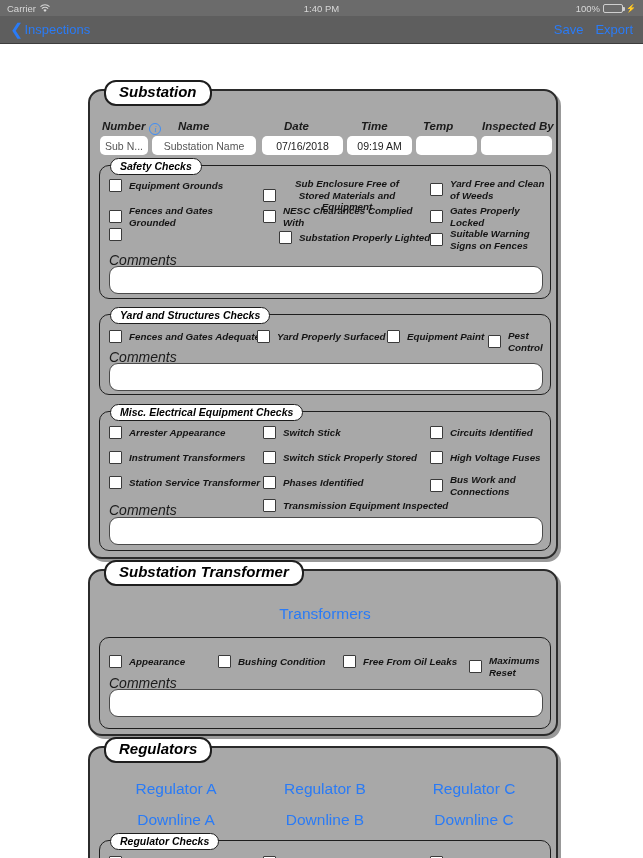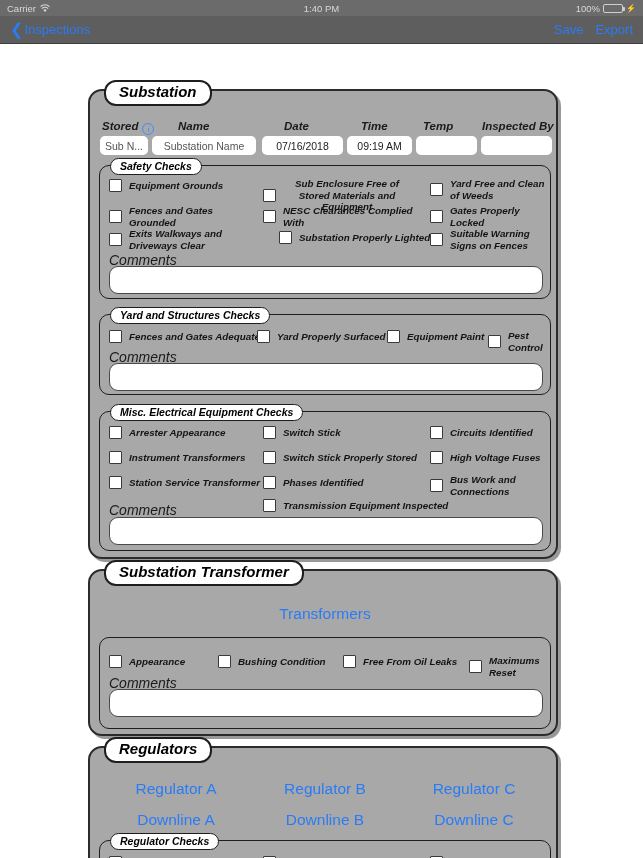--- a/index.html
+++ b/index.html
@@ -207,21 +207,21 @@
     <span>Export</span>
   </div>
 </div>
 
 <div class="content">
 
   <div class="group" style="left:88px; top:45px; width:470px; height:470px;">
     <div class="group-title">Substation</div>
 
     <div class="field-label" style="left:12px; top:29px;">
-      <span>Stored</span><span class="info-icon">i</span>
+      <span>Number</span><span class="info-icon">i</span>
     </div>
     <div class="field-label" style="left:88px; top:29px;">Name</div>
     <div class="field-label" style="left:194px; top:29px;">Date</div>
     <div class="field-label" style="left:271px; top:29px;">Time</div>
     <div class="field-label" style="left:333px; top:29px;">Temp</div>
     <div class="field-label" style="left:392px; top:29px;">Inspected By</div>
 
     <div class="textfield placeholder" style="left:10px; top:45px; width:48px;">Sub N...</div>
     <div class="textfield placeholder" style="left:62px; top:45px; width:104px;">Substation Name</div>
     <div class="textfield" style="left:172px; top:45px; width:81px;">07/16/2018</div>
@@ -235,21 +235,20 @@
       <div class="cb-row" style="left:9px; top:13px; width:150px;">
         <span class="cb"></span>
         <span class="cb-label">Equipment Grounds</span>
       </div>
       <div class="cb-row" style="left:9px; top:39px; width:150px;">
         <span class="cb"></span>
         <span class="cb-label">Fences and Gates Grounded</span>
       </div>
       <div class="cb-row" style="left:9px; top:62px; width:150px;">
         <span class="cb"></span>
-        <span class="cb-label" style="width:105px;">Exits Walkways and Driveways Clear</span>
       </div>
 
       <div class="cb-row" style="left:163px; top:12px; width:160px;text-align:center;">
         <span class="cb"></span>
         <span class="cb-label" style="width:128px;">Sub Enclosure Free of Stored Materials and Equipment</span>
       </div>
       <div class="cb-row" style="left:163px; top:39px; width:165px;">
         <span class="cb"></span>
         <span class="cb-label">NESC Clearances Complied With</span>
       </div>

